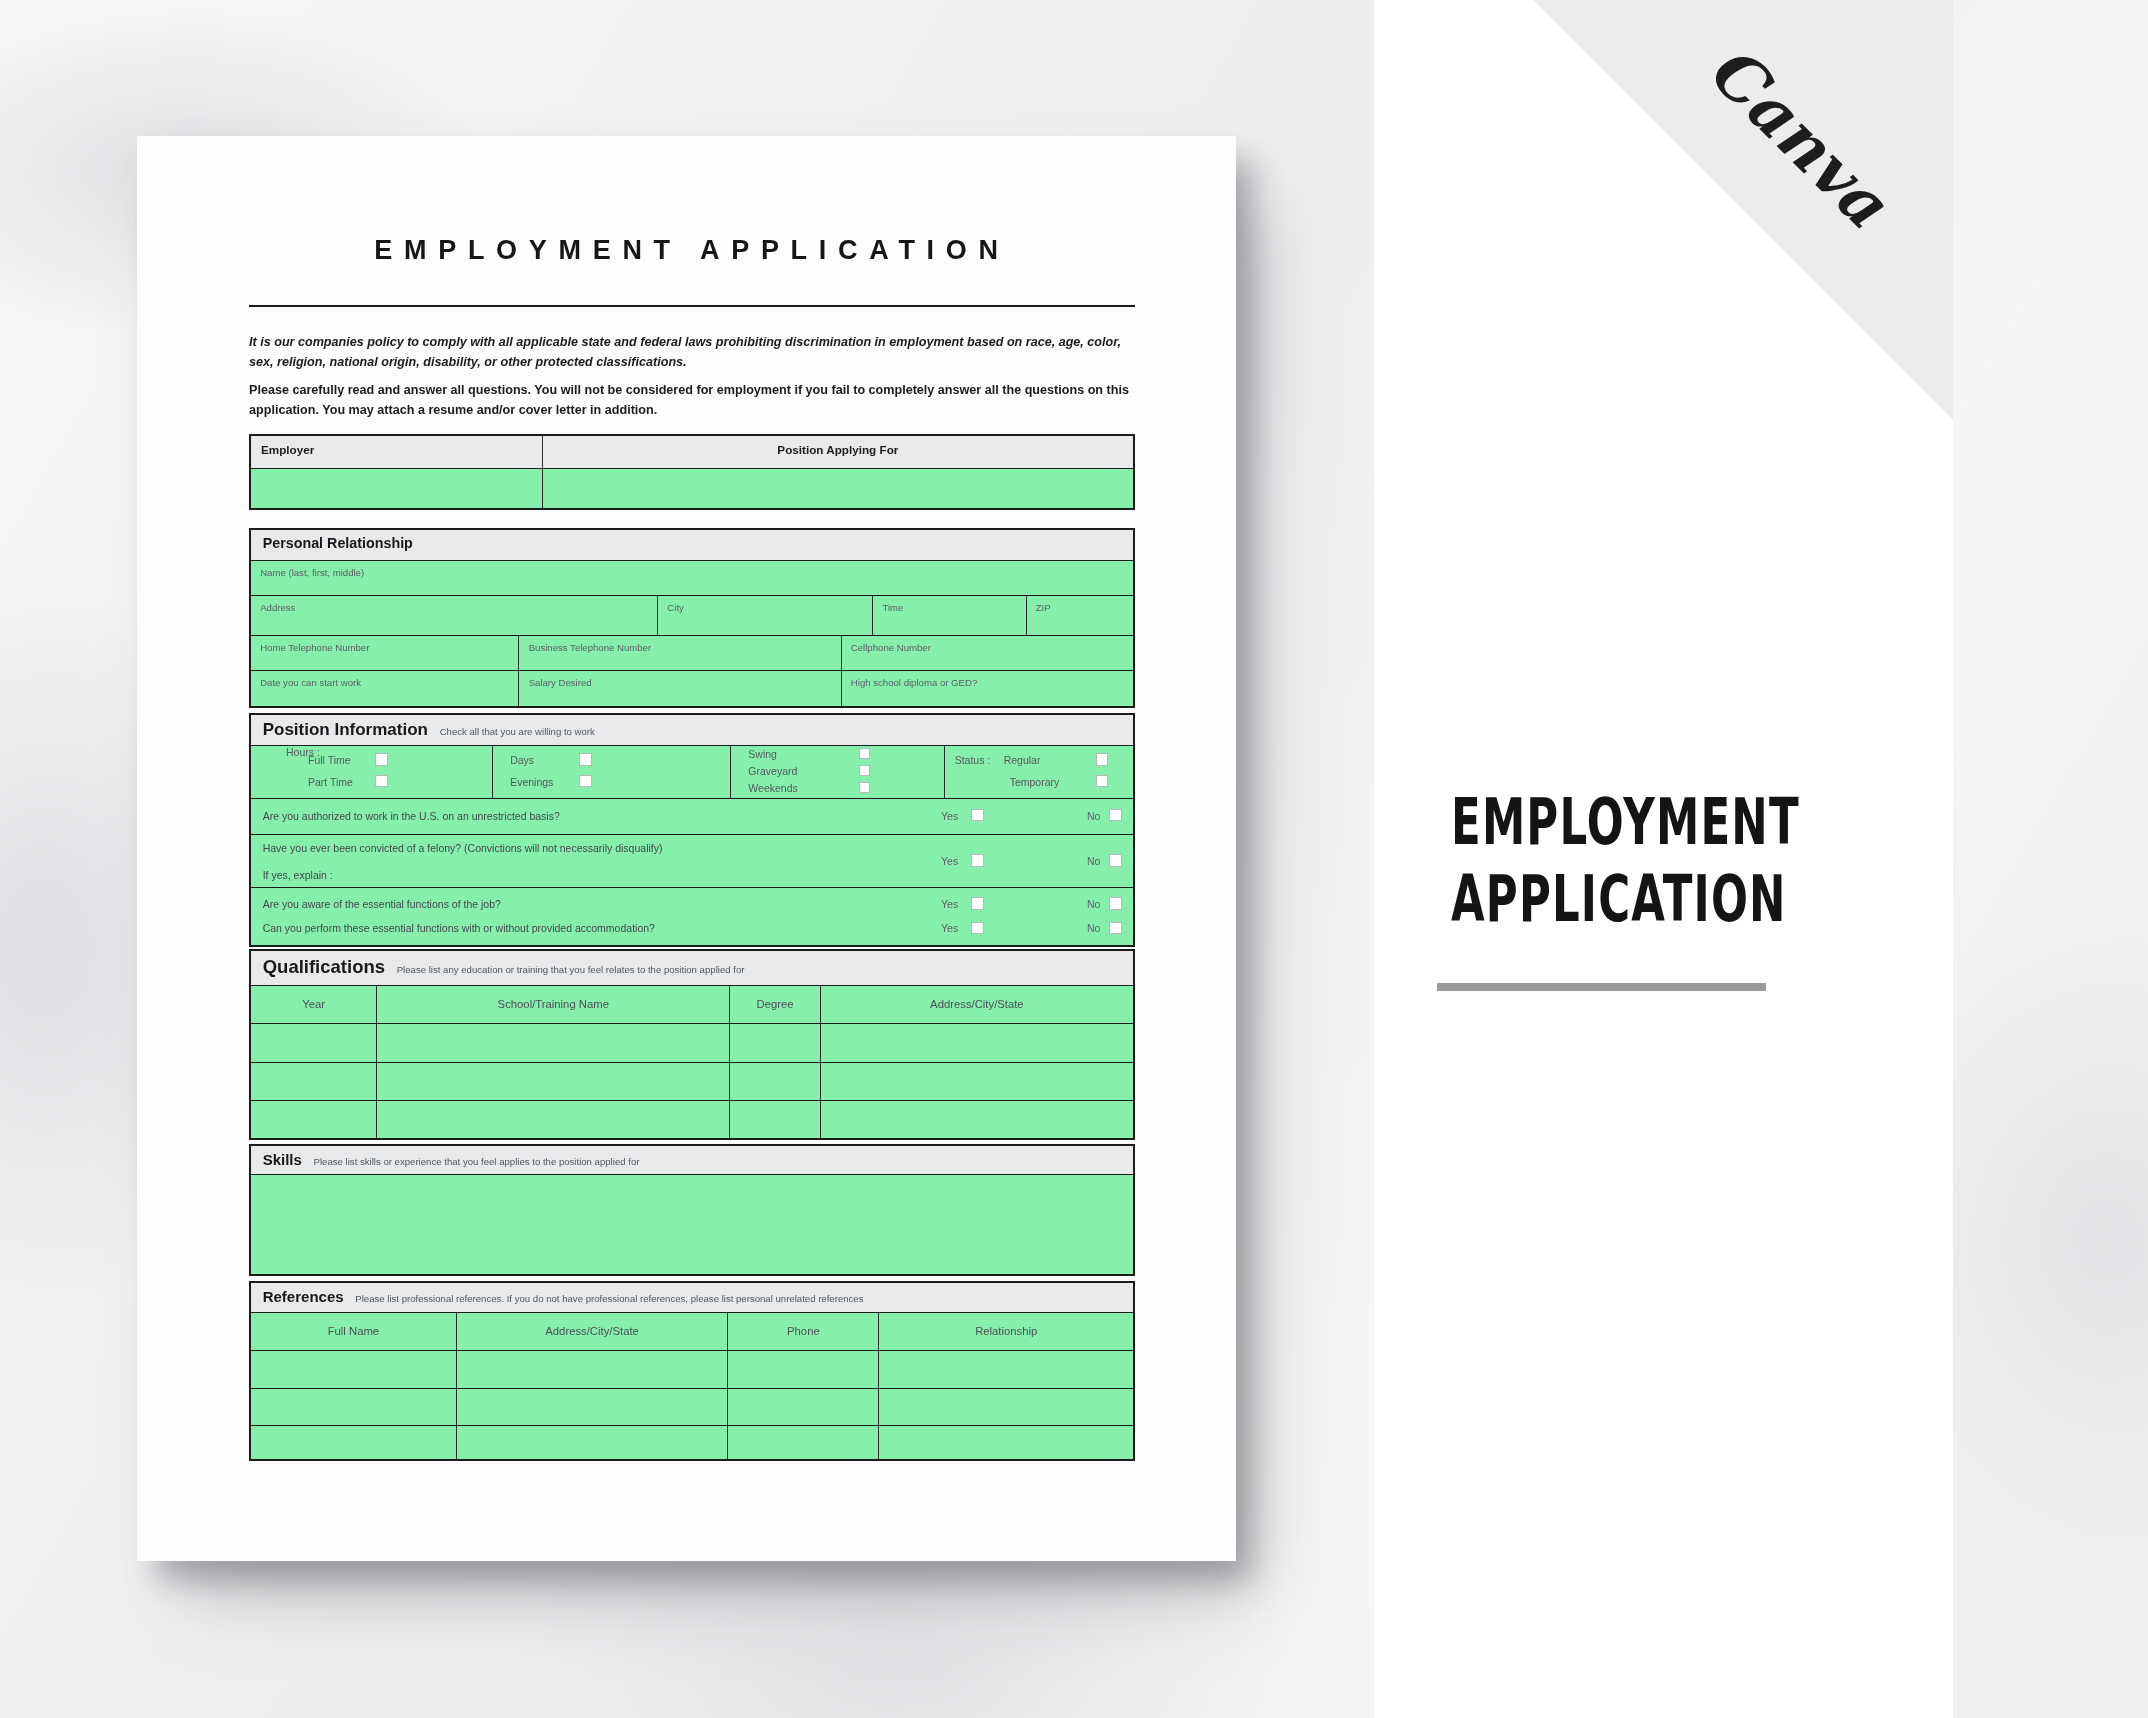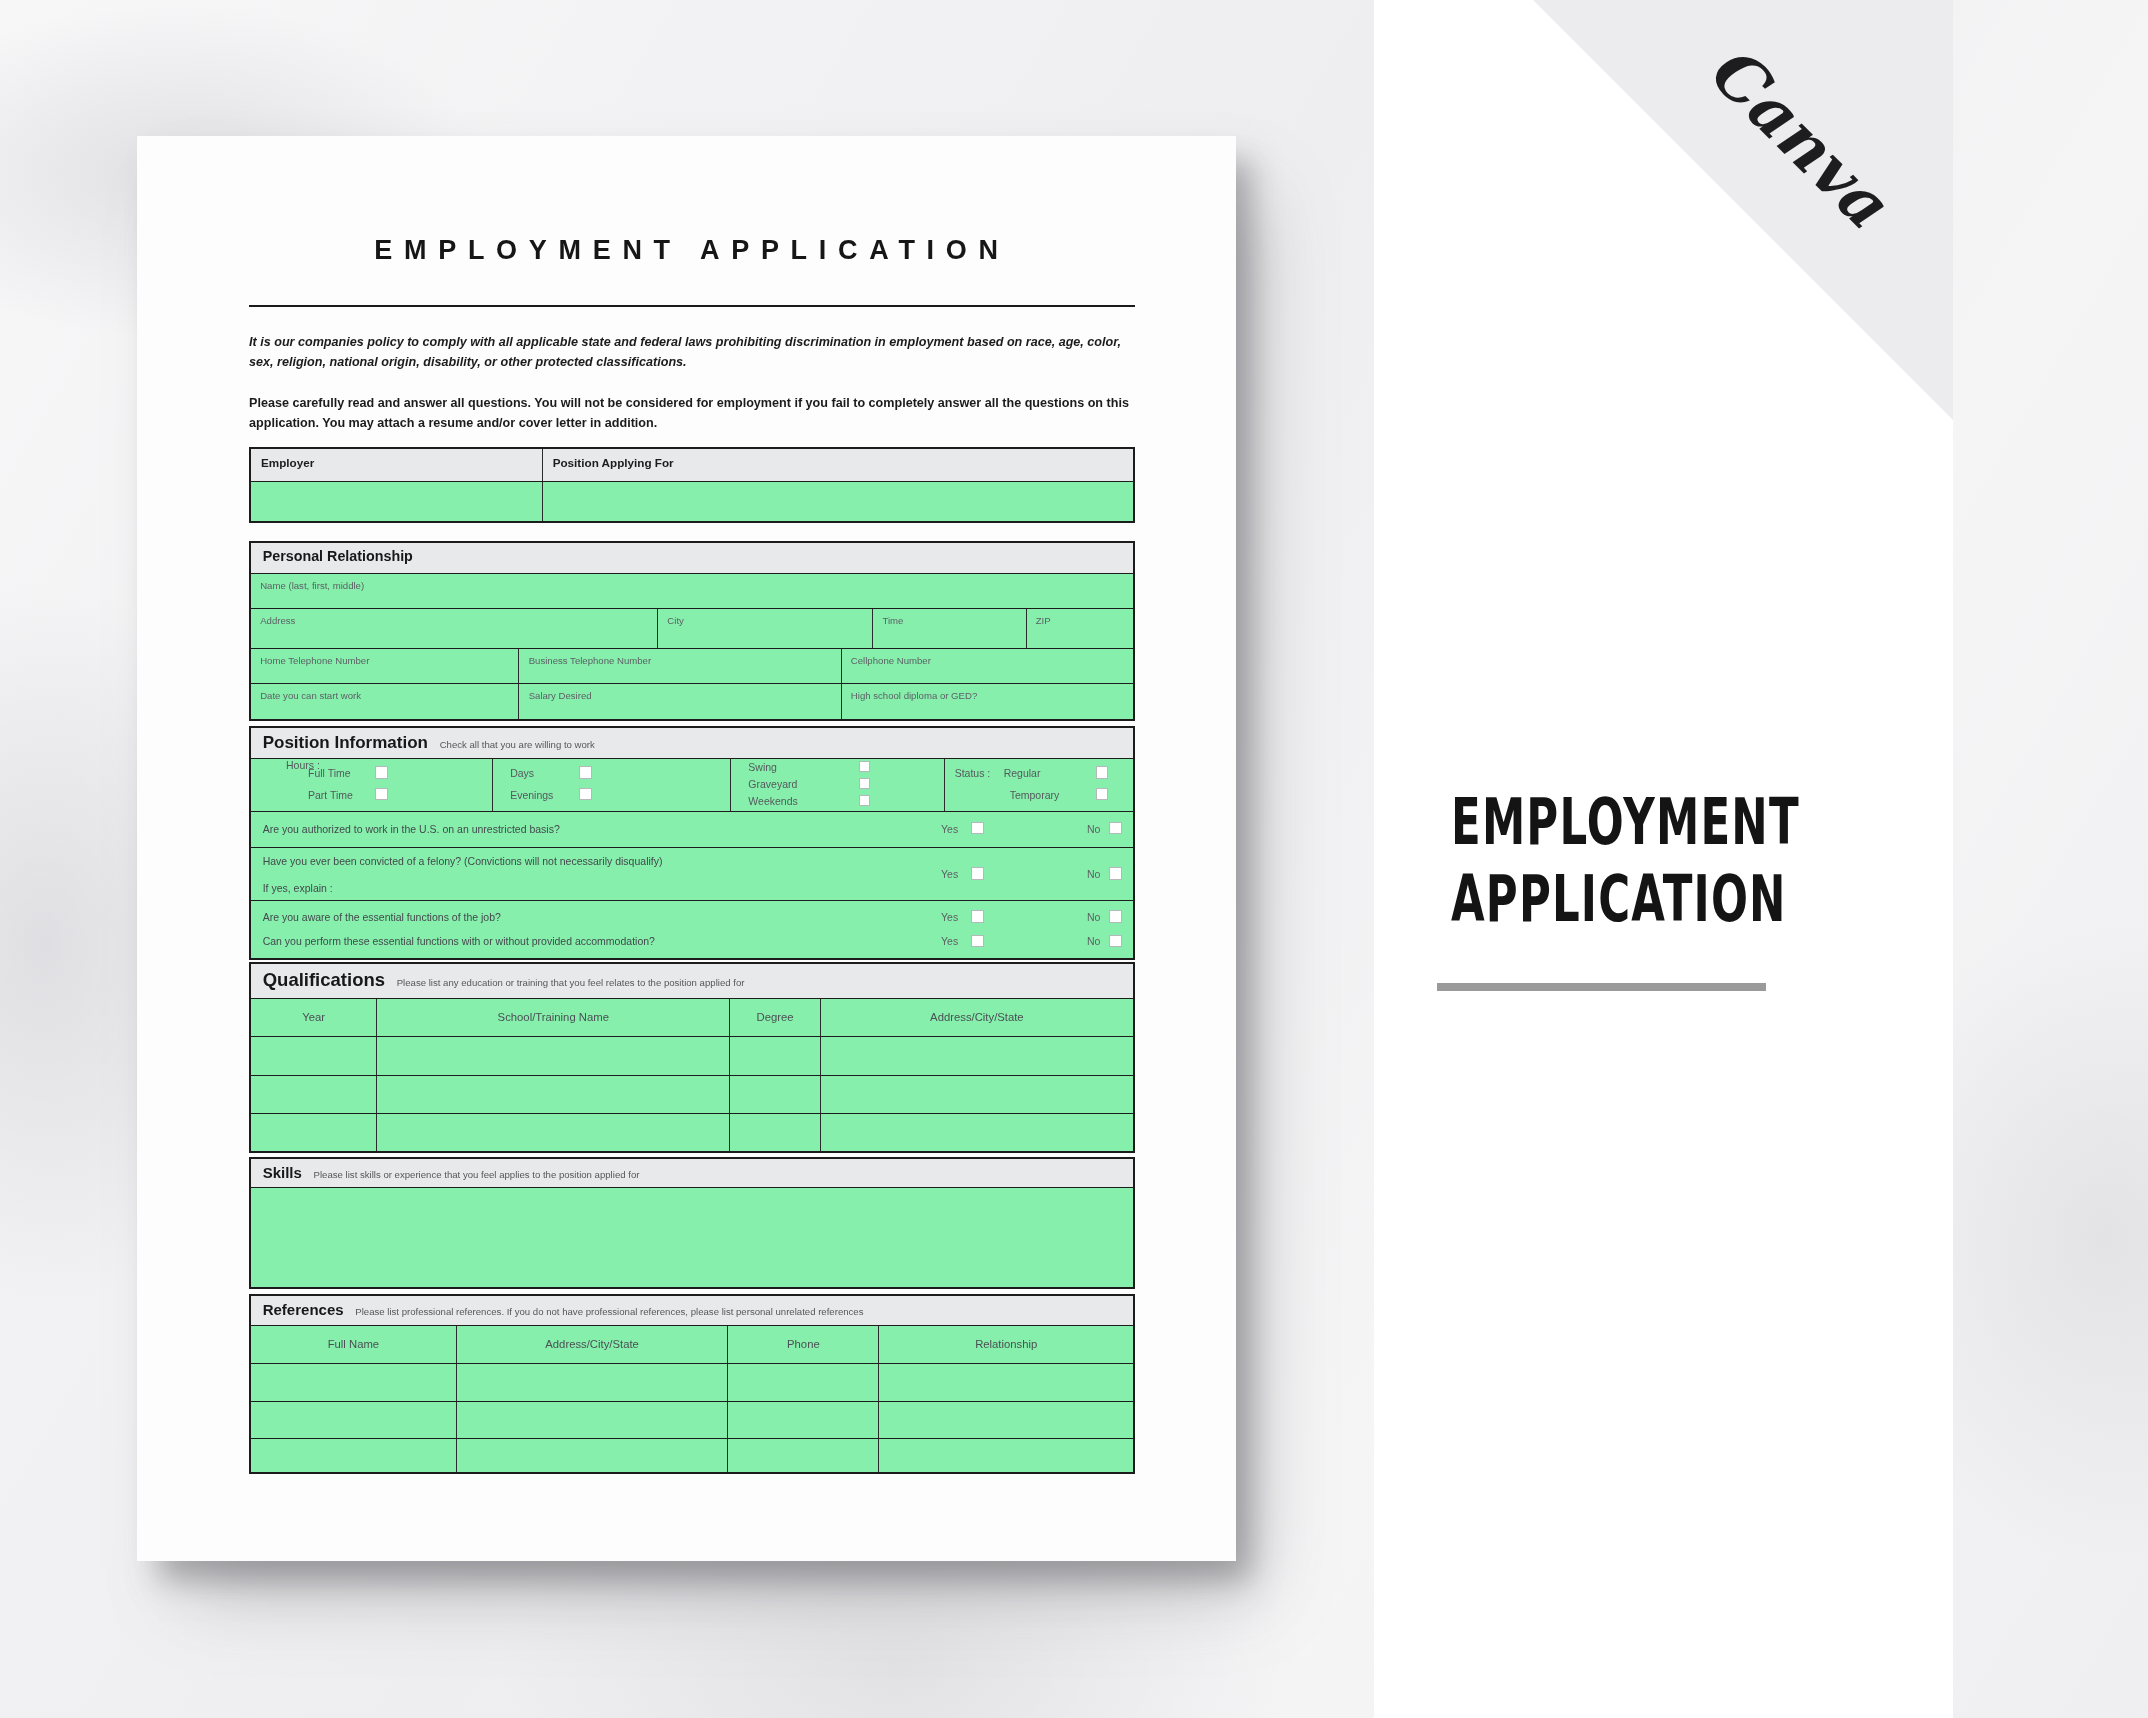--- a/index.html
+++ b/index.html
@@ -24,21 +24,21 @@
     box-shadow:18.5px 22px 28.5px -3.4px rgba(105,105,112,.5), 35px 46px 71px -15px rgba(115,115,122,.38);
   }
   .form-area{position:absolute;left:112px;top:0;width:886px;}
   .doc-title{
     margin:99px 0 0 0;font-size:27px;font-weight:700;color:#161616;
     letter-spacing:11.7px;text-align:center;line-height:30px;white-space:nowrap;
   }
   .title-rule{margin-top:40px;border-top:2.1px solid #1a1a1a;height:0;}
   .para{margin:0;font-size:12.6px;line-height:20px;color:#1c1c1c;font-weight:700;}
   .para.italic{font-style:italic;margin-top:25px;}
-  .para.plain{margin-top:21px;}
+  .para.plain{margin-top:8px;}
 
   
   .tblwrap{border:2.1px solid #1c1c1c;background:#86efac;}
   .trow{display:flex;border-top:1.7px solid #1c1c1c;position:relative;}
   .trow:first-child{border-top:none;}
   .cell{border-left:1.3px solid #2b2b2b;box-sizing:border-box;position:relative;}
   .cell:first-child{border-left:none;}
   .sec-row{background:#e8e9ea;align-items:baseline;padding:5px 11.7px;box-sizing:border-box;}
   .sec-title{font-weight:700;color:#17181a;}
   .sec-sub{font-size:9.6px;color:#54585c;margin-left:11.7px;font-weight:400;}
@@ -96,21 +96,21 @@
       <div class="title-rule"></div>
 
       <p class="para italic">It is our companies policy to comply with all applicable state and federal laws prohibiting discrimination in employment based on race, age, color, sex, religion, national origin, disability, or other protected classifications.</p>
       <p class="para plain">Please carefully read and answer all questions. You will not be considered for employment if you fail to completely answer all the questions on this application. You may attach a resume and/or cover letter in addition.</p>
 
       <div class="tblwrap t-employer">
         <div class="trow" style="height:32px;background:#e8e9ea;">
           <div class="cell" style="width:292px;">
             <span class="hlabel">Employer</span>
           </div>
-          <div class="cell" style="width:594px;">
+          <div class="cell" style="width:594px;text-align:center;">
             <span class="hlabel">Position Applying For</span>
           </div>
         </div>
         <div class="trow" style="height:39px;">
           <div class="cell" style="width:292px;"></div>
           <div class="cell" style="width:594px;"></div>
         </div>
       </div>
 
       <div class="tblwrap t-personal">

